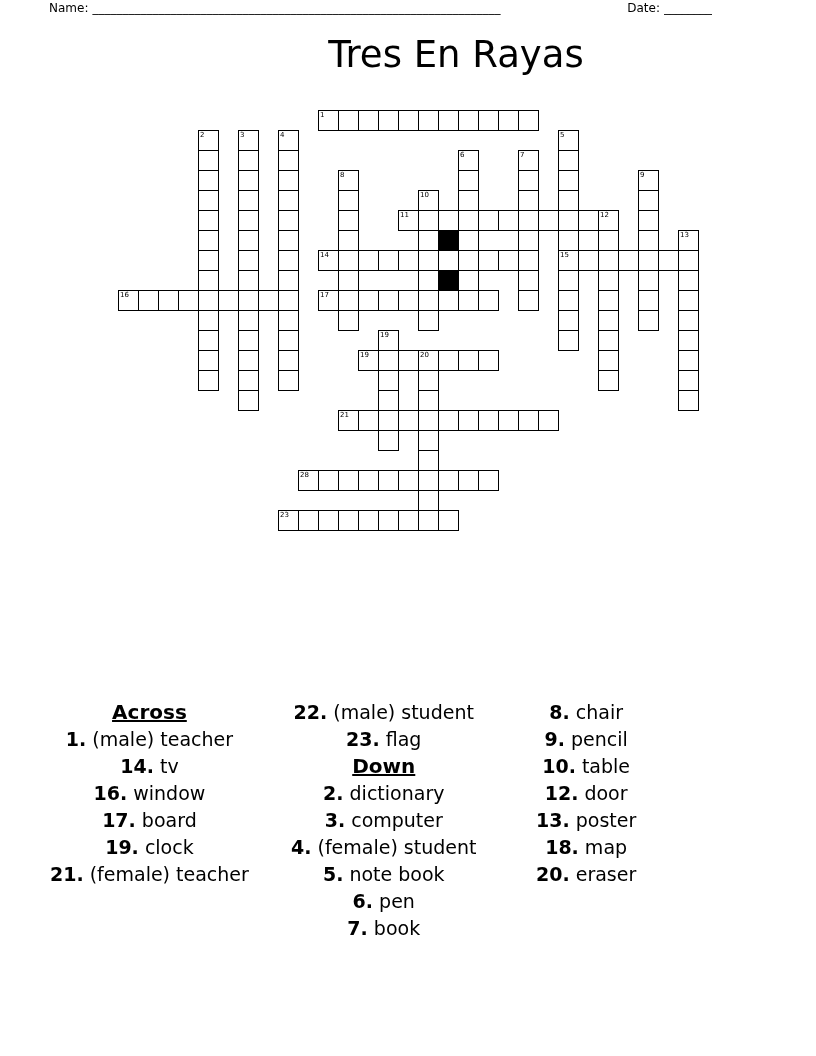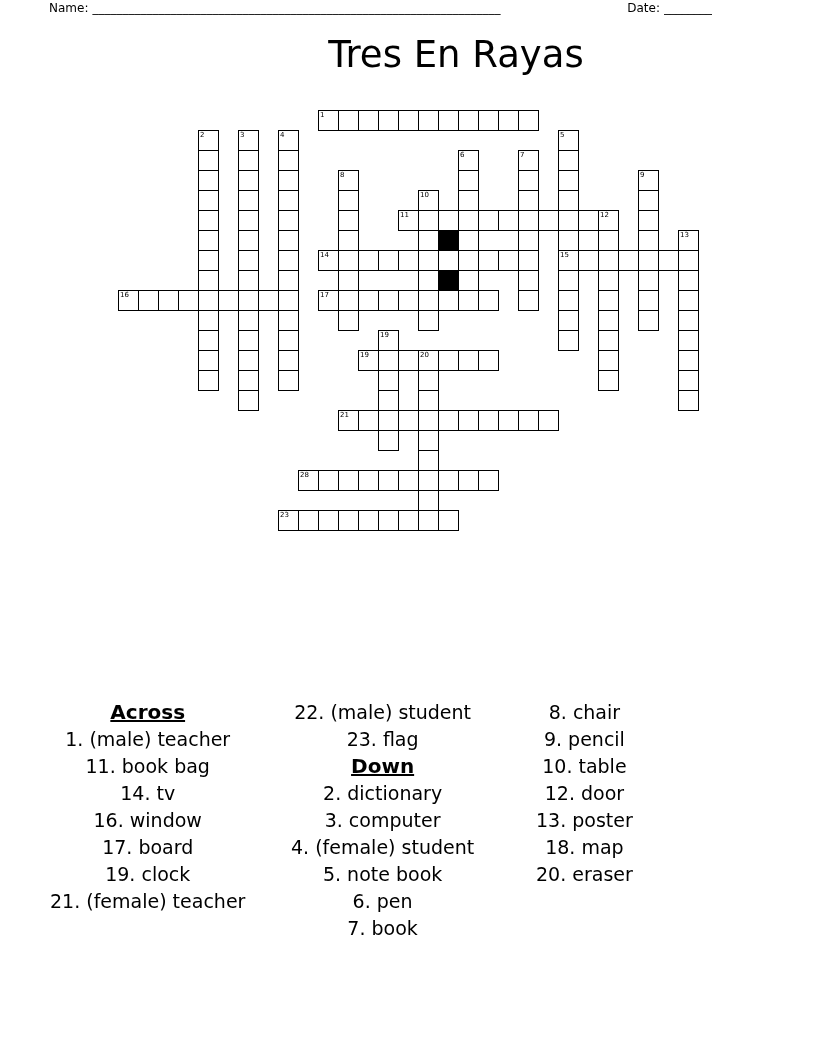--- a/index.html
+++ b/index.html
@@ -30,21 +30,21 @@
   .cell .num{
     position:absolute;top:0;left:1px;font-size:7px;line-height:8px;color:#000;
   }
   
   .clues{position:absolute;top:699px;left:0;width:816px;}
   .clue-col{position:absolute;top:0;text-align:center;}
   .clue,.clue-heading{
     font-size:19px;line-height:27px;white-space:nowrap;
   }
   .clue-heading{font-weight:bold;text-decoration:underline;font-size:20px;}
-  .clue b{font-weight:normal;}
+  .clue b{font-weight:bold;}
 </style>
 </head>
 <body>
 
 <div class="page">
 
   <div class="header">
     <span class="label">Name:</span>
     <span class="name-line">____________________________________________________________________</span>
     <span class="label">Date:</span>
@@ -294,21 +294,20 @@
       <div class="cell" style="left: 418px; top: 450px;"></div>
       <div class="cell" style="left: 418px; top: 490px;"></div>
       <div class="cell black" style="left: 438px; top: 230px;"></div>
       <div class="cell black" style="left: 438px; top: 270px;"></div>
     </div>
 
   <div class="clues">
     <div class="clue-col" style="left:50px">
         <div class="clue-heading">Across</div>
         <div class="clue"><b>1.</b><span> (male) teacher</span></div>
-        <div class="clue"><b>11.</b><span> book bag</span></div>
         <div class="clue"><b>14.</b><span> tv</span></div>
         <div class="clue"><b>16.</b><span> window</span></div>
         <div class="clue"><b>17.</b><span> board</span></div>
         <div class="clue"><b>19.</b><span> clock</span></div>
         <div class="clue"><b>21.</b><span> (female) teacher</span></div>
       </div>
     <div class="clue-col" style="left:291px">
         <div class="clue"><b>22.</b><span> (male) student</span></div>
         <div class="clue"><b>23.</b><span> flag</span></div>
         <div class="clue-heading">Down</div>

